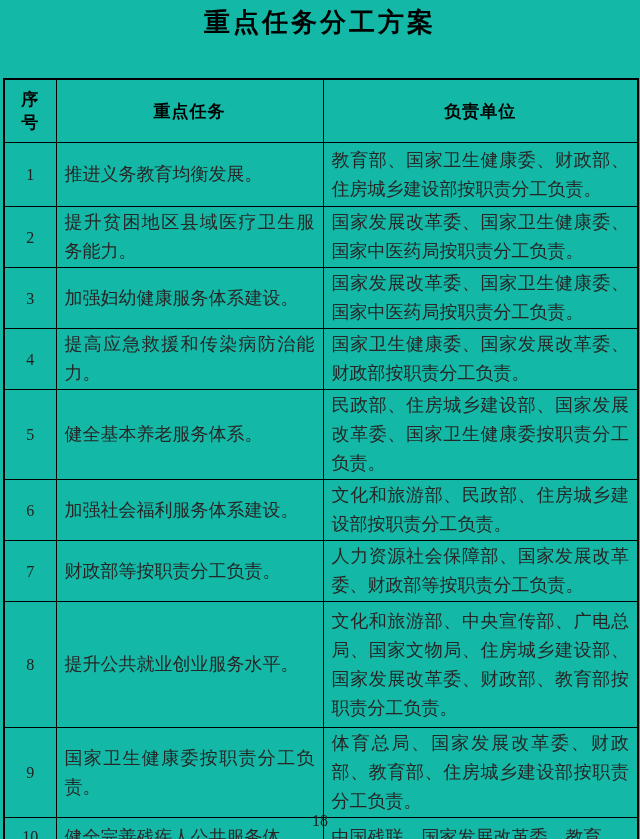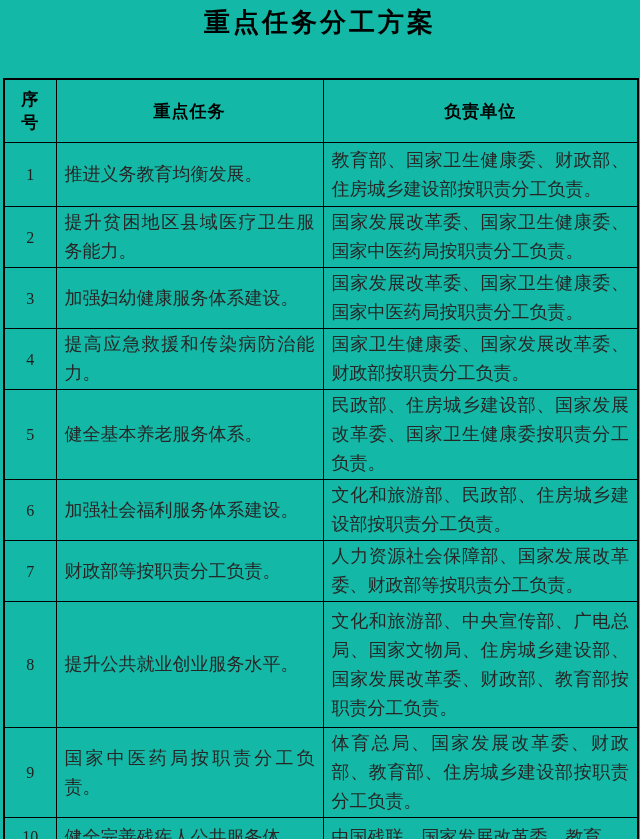--- a/index.html
+++ b/index.html
@@ -143,24 +143,25 @@
           <td class="col-task">财政部等按职责分工负责。</td>
           <td class="col-unit">人力资源社会保障部、国家发展改革委、财政部等按职责分工负责。</td>
         </tr>
         <tr>
           <td class="col-no">8</td>
           <td class="col-task">提升公共就业创业服务水平。</td>
           <td class="col-unit">文化和旅游部、中央宣传部、广电总局、国家文物局、住房城乡建设部、国家发展改革委、财政部、教育部按职责分工负责。</td>
         </tr>
         <tr>
           <td class="col-no">9</td>
-          <td class="col-task">国家中医药局按职责分工负责。</td>
+          <td class="col-task">国家卫生健康委按职责分工负责。</td>
           <td class="col-unit">体育总局、国家发展改革委、财政部、教育部、住房城乡建设部按职责分工负责。</td>
         </tr>
         <tr>
           <td class="col-no">10</td>
           <td class="col-task">健全完善残疾人公共服务体</td>
           <td class="col-unit">中国残联、国家发展改革委、教育</td>
         </tr>
       </tbody>
   </table>
 
+  <div class="page-number">18</div>
 </div>
 
 </body></html>

